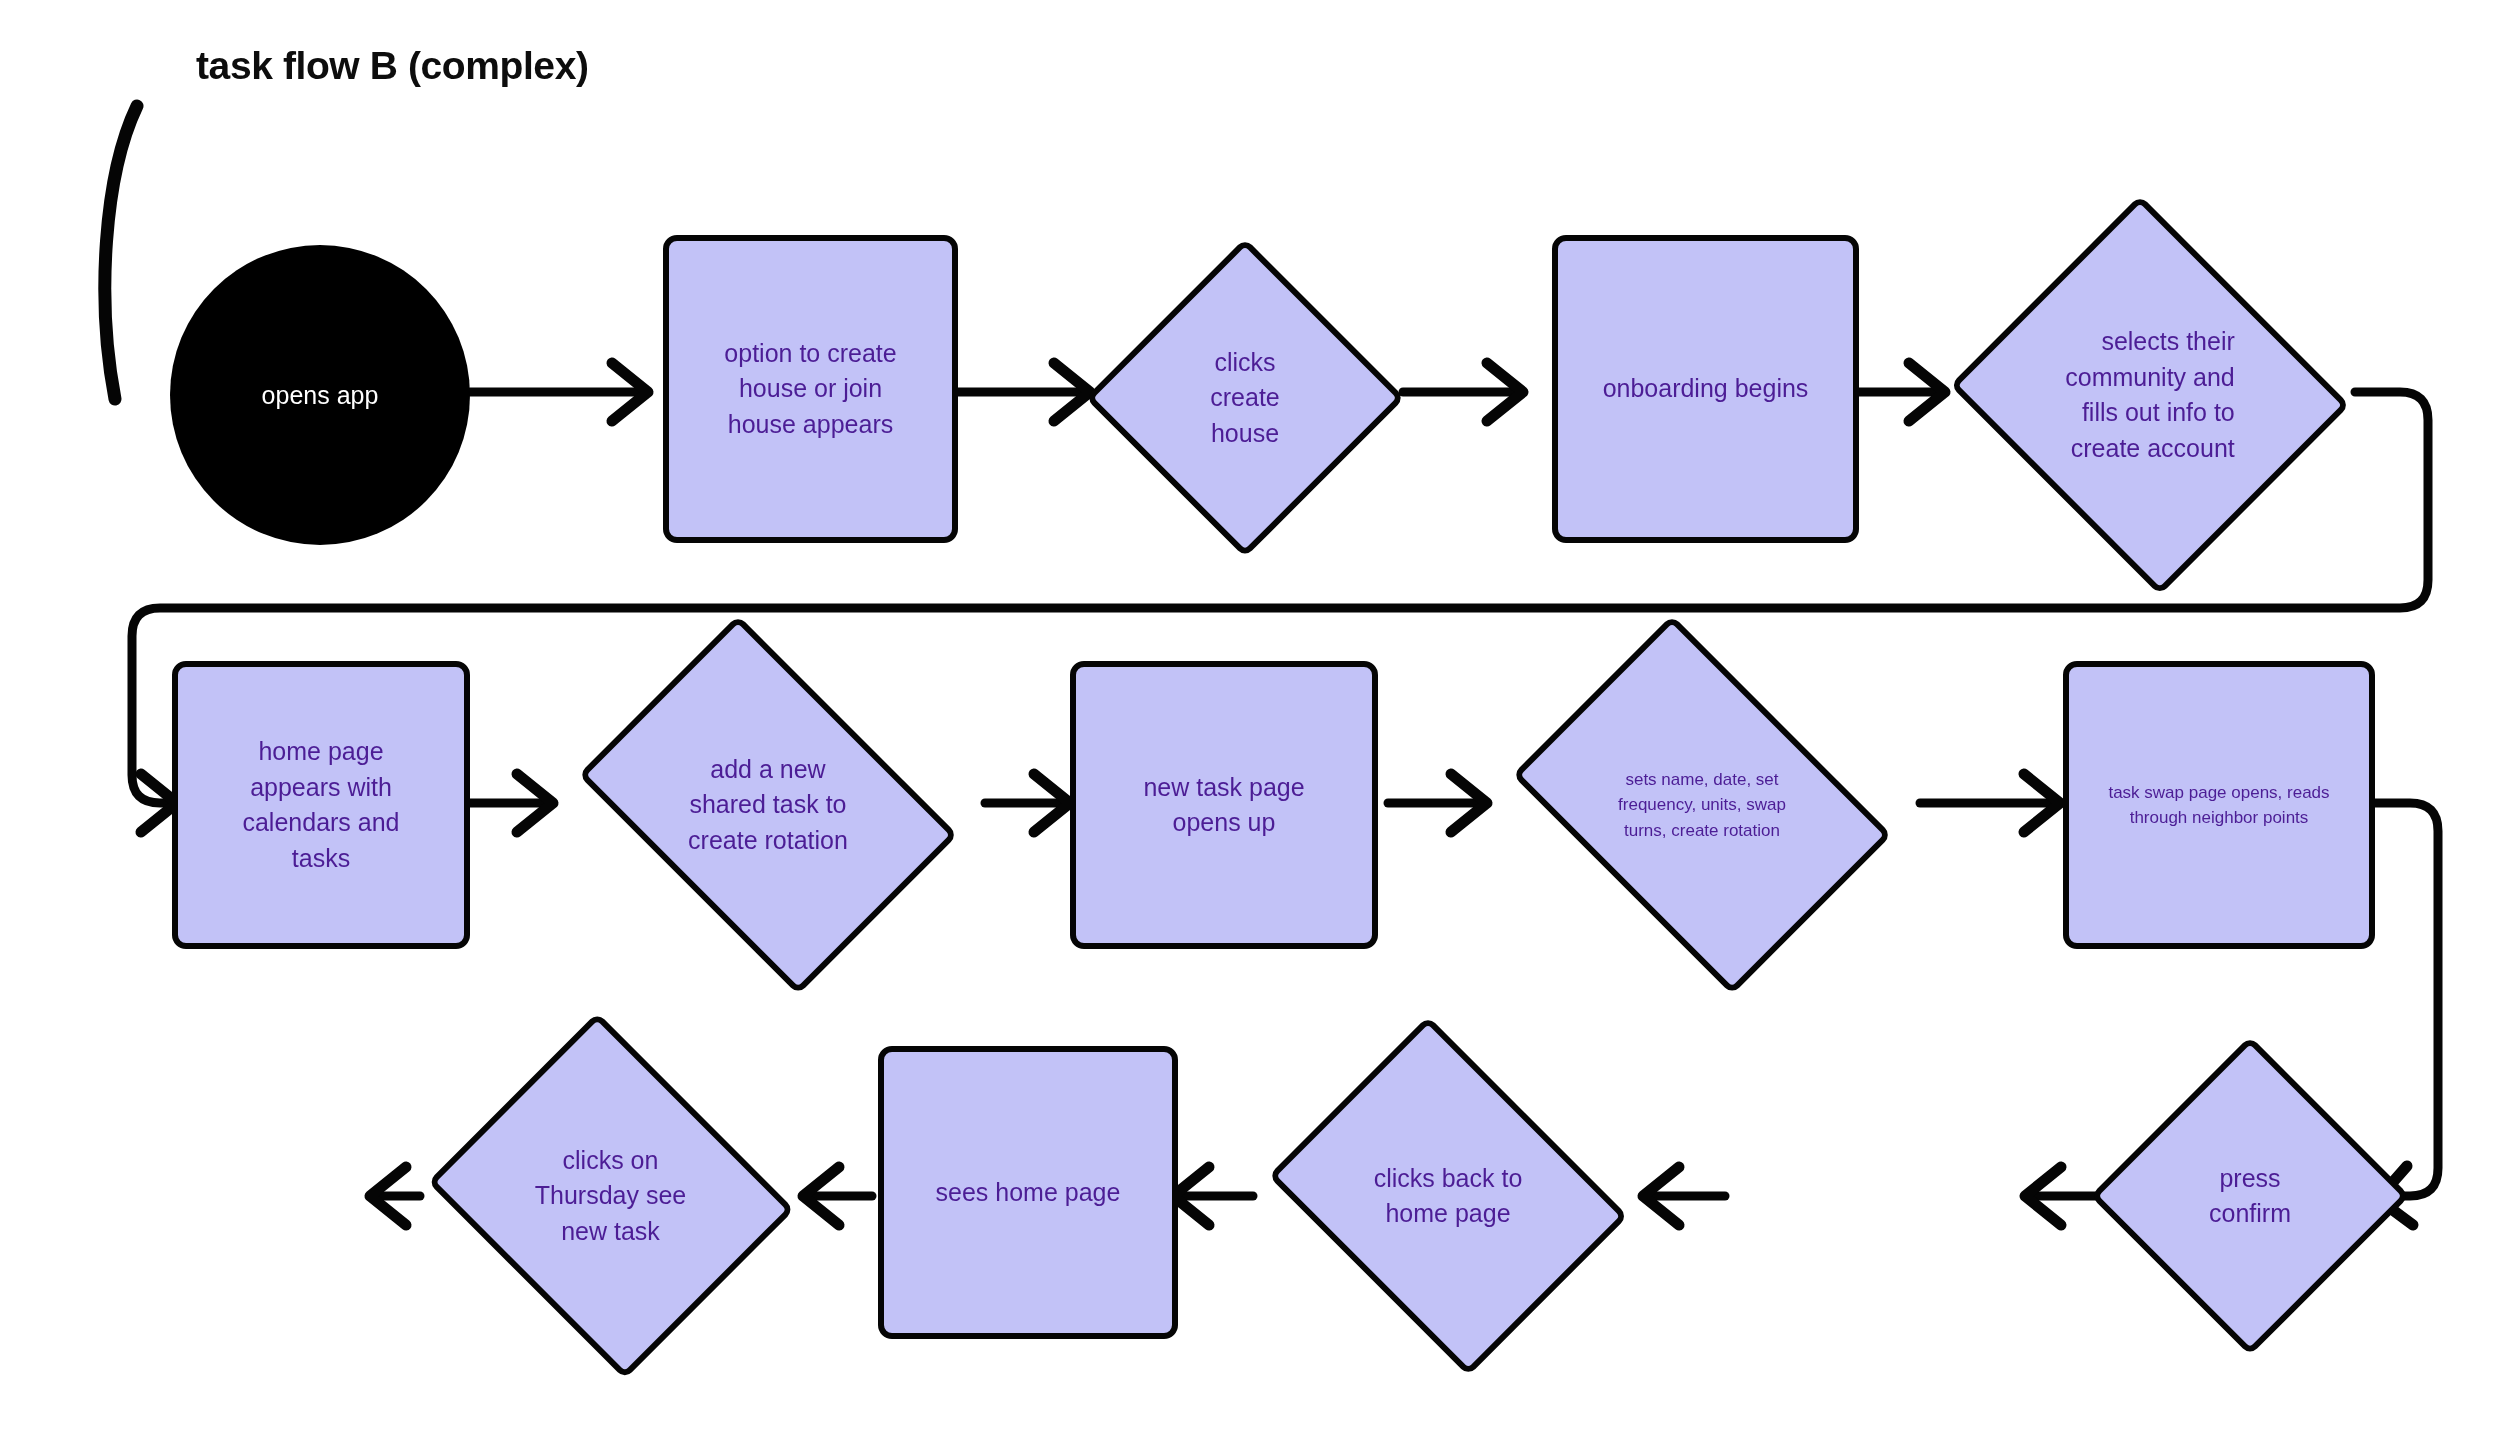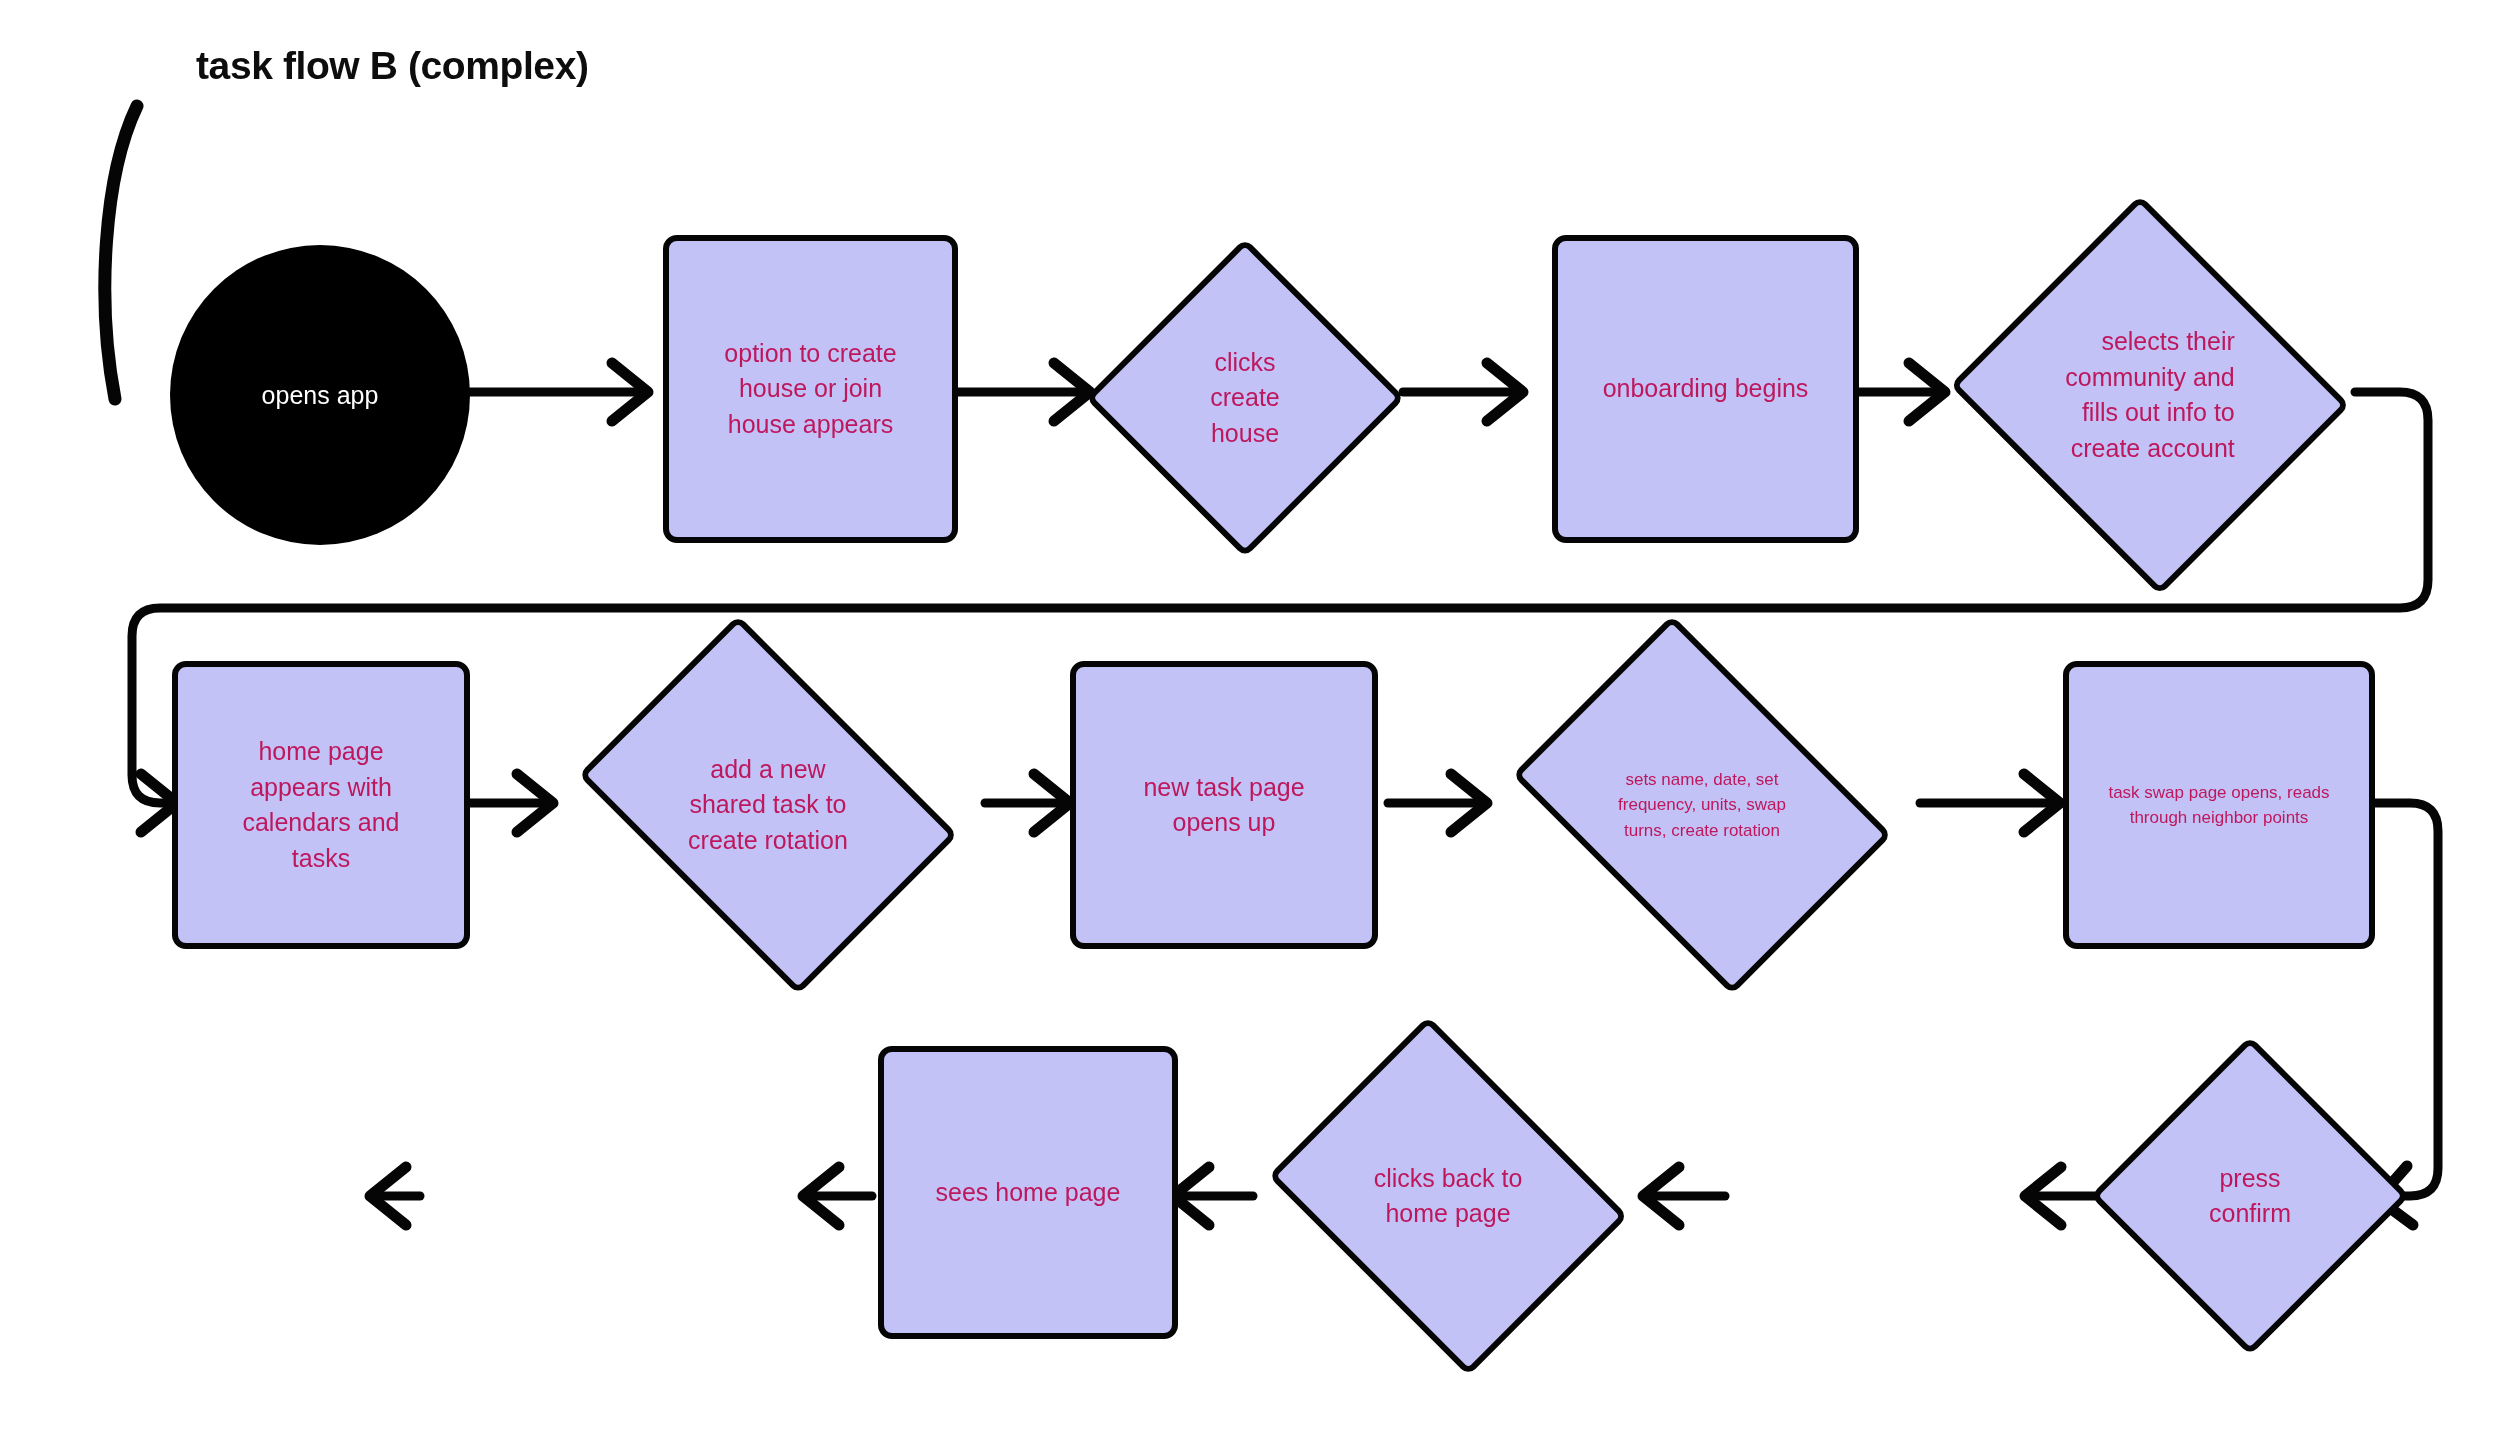--- a/index.html
+++ b/index.html
@@ -44,21 +44,21 @@
     position: absolute;
     display: flex;
     align-items: center;
     justify-content: center;
     text-align: center;
   }
   .node .label {
     position: relative;
     z-index: 3;
     line-height: 1.42;
-    color: #be185d;
+    color: #4c1d95;
     white-space: pre-line;
     padding: 0 6px;
   }
 
   
   .node.terminal {
     border-radius: 50%;
     background: #000000;
   }
   .node.terminal .label {
@@ -224,15 +224,21 @@
   <div class="node decision" style="left:1248px; top:1036px; width:400px; height:320px;">
     <div class="dia"></div>
     <div class="label">clicks back to
 home page</div>
   </div>
 
   <div class="node process" style="left:878px; top:1046px; width:300px; height:293px;">
     <div class="label">sees home page</div>
   </div>
 
+  <div class="node decision" style="left:413px; top:1026px; width:395px; height:340px;">
+    <div class="dia"></div>
+    <div class="label">clicks on
+Thursday see
+new task</div>
+  </div>
 
 
 </div>
 
 </body></html>

